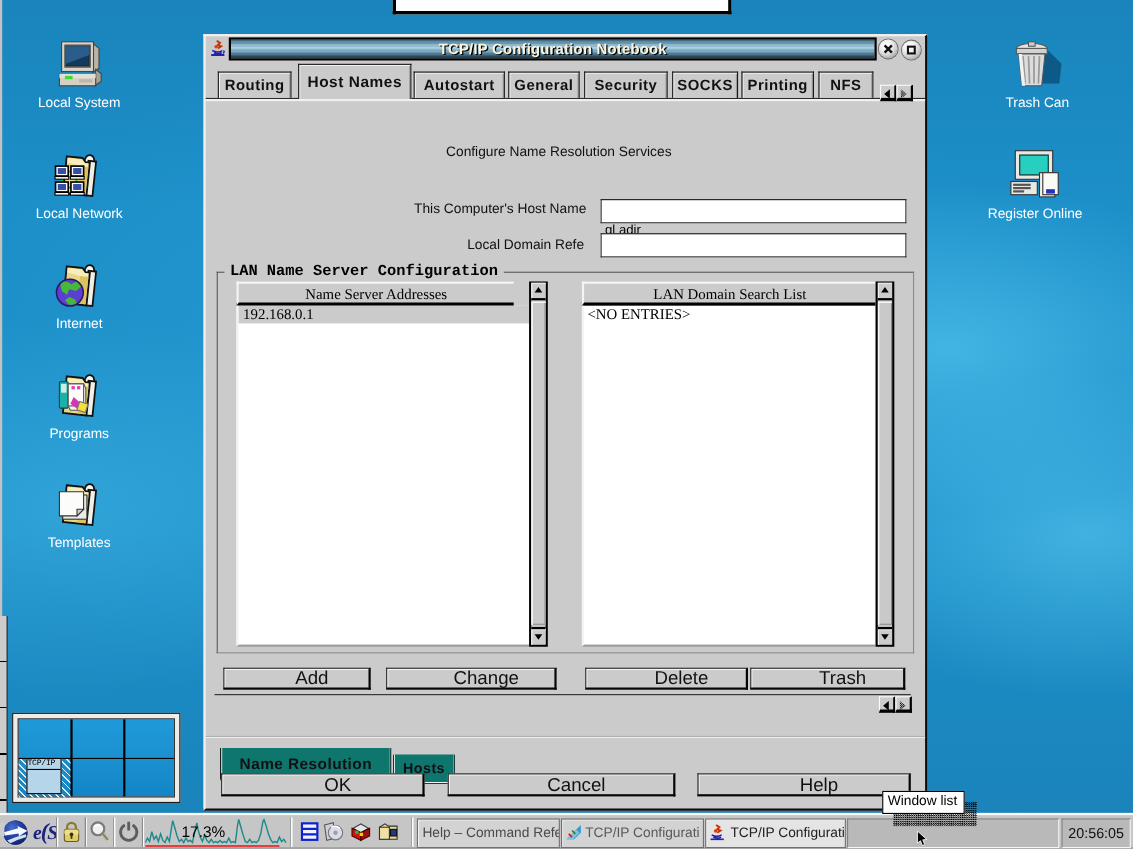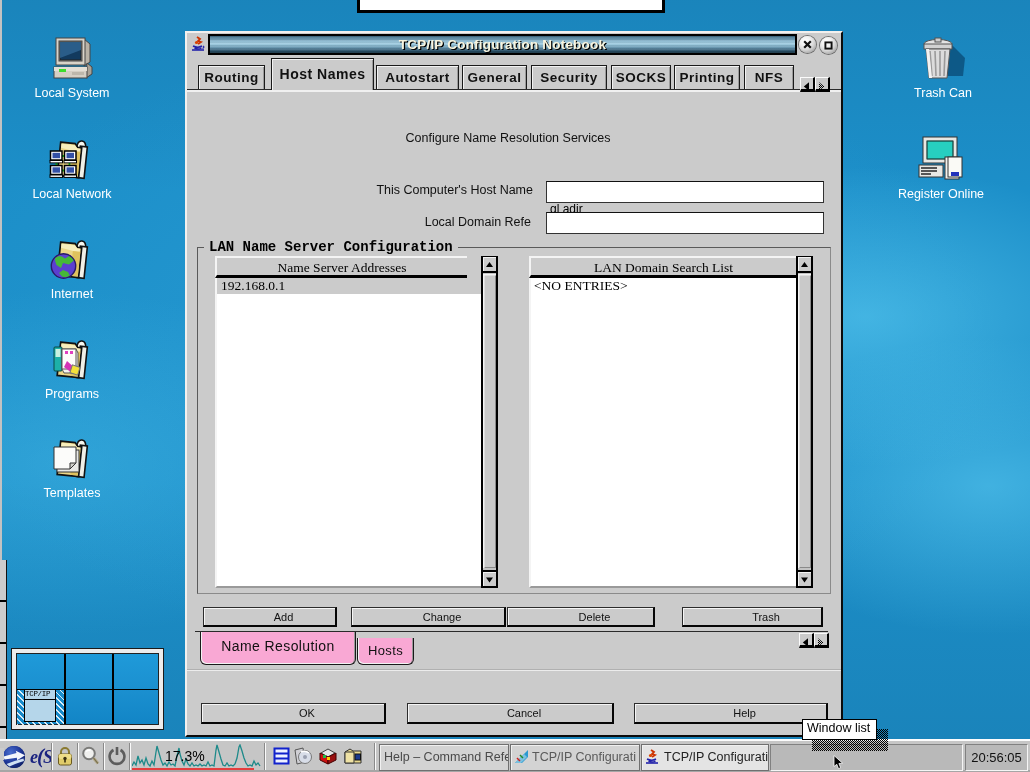--- a/index.html
+++ b/index.html
@@ -17,30 +17,30 @@
 .dicon{position:absolute;width:96px;text-align:center;color:#fff;font-size:12.5px;}
 .dicon svg{display:block;margin:0 auto 4px auto}
 
 #dlg{position:absolute;left:185px;top:31px;width:658px;height:706px;box-sizing:border-box;
   background:#cbcbcb;border:2px solid;border-color:#f2f0ee #0b0b0b #0b0b0b #f2f0ee;}
 .tab{position:absolute;box-sizing:border-box;background:#cbcbcb;
   border:1px solid #1a1a1a;border-bottom:none;
   box-shadow:inset 1px 1px 0 #f2f2f2, inset -1px 0 0 #9a9a9a;
   font-weight:bold;font-size:13.5px;letter-spacing:.5px;color:#111;
   text-align:center;}
-.btabs{position:absolute;box-sizing:border-box;background:#f9a8d4;
+.btabs{position:absolute;box-sizing:border-box;background:#0f766e;
   border:1px solid #1a1a1a;border-top:none;
   border-radius:0 0 6px 6px;
   box-shadow:inset 1px -1px 0 #f2f2f2, inset -1px 0 0 #9a9a9a;
-  font-weight:normal;font-size:13px;letter-spacing:.4px;color:#111;
-  text-align:center;}
+  font-weight:bold;font-size:13px;letter-spacing:.4px;color:#111;
+  text-align:center;margin-top:48px;}
 .btn{position:absolute;box-sizing:border-box;background:#cbcbcb;
   border:1px solid #2c2c2c;border-right:2px solid #050505;border-bottom:2px solid #050505;
   box-shadow:inset 1px 1px 0 #f5f5f5;
-  font-size:11px;color:#111;text-align:center;padding-left:28px;}
+  font-size:17px;color:#111;text-align:center;padding-left:28px;}
 .inp{position:absolute;box-sizing:border-box;background:#fff;
   border:1px solid #333;border-top:1px solid #111;
   font-size:12px;color:#000;padding:20px 0 0 3px;}
 .lbl{position:absolute;font-size:12.5px;color:#111;white-space:nowrap}
 .arrbtn{position:absolute;box-sizing:border-box;width:15px;height:15px;background:#cbcbcb;
   border-left:1.5px solid #fbfbfb;border-top:1.5px solid #fbfbfb;
   border-right:2.5px solid #000;border-bottom:3px solid #000;}
 
 .lhead{position:absolute;box-sizing:border-box;background:#cbcbcb;
   border-top:2px solid #f4f4f4;border-left:2px solid #f4f4f4;border-bottom:3px solid #000;
@@ -269,21 +269,21 @@
  <div style="position:absolute;left:0;top:0;width:13px;height:14px;border-bottom:2px solid #000;background:#cbcbcb;box-shadow:inset 1px 1px 0 #f2f2f2"><svg width="13" height="13" viewBox="0 0 13 13">
           <path d="M6.5 4 L10 9 L3 9 Z" fill="#000"></path>
         </svg></div>
  <div style="position:absolute;left:0;top:17px;width:13px;height:294px;background:#c9c9c9;box-shadow:inset 1.5px 1.5px 0 #f4f4f4,inset -1px -1px 0 #8a8a8a"></div>
  <div style="position:absolute;left:0;bottom:0;width:13px;height:14px;border-top:2px solid #000;background:#cbcbcb;box-shadow:inset 1px 1px 0 #f2f2f2"><svg width="13" height="12" viewBox="0 0 13 12">
           <path d="M6.5 8.5 L10 3.5 L3 3.5 Z" fill="#000"></path>
         </svg></div>
 </div>
 <div class="btn" style="left:16px;top:574px;width:134px;height:20px;line-height:18px">Add</div>
 <div class="btn" style="left:164px;top:574px;width:155px;height:20px;line-height:18px">Change</div>
-<div class="btn" style="left:320px;top:574px;width:148px;height:20px;line-height:18px">Delete</div>
+<div class="btn" style="left:345px;top:574px;width:148px;height:20px;line-height:18px">Delete</div>
 <div class="btn" style="left:495px;top:574px;width:141px;height:20px;line-height:18px">Trash</div>
 <div class="abs" style="left:8px;top:597.5px;width:633px;height:1.5px;background:#2a2a2a"></div>
 <div class="btabs" style="left:13px;top:599px;width:156px;height:33px;line-height:28px;font-size:14px">Name Resolution</div>
 <div class="btabs" style="left:170px;top:605px;width:57px;height:27px;line-height:25px">Hosts</div>
 <div class="arrbtn" style="left:612px;top:600px"><svg width="11" height="11" viewBox="0 0 11 11">
         <path d="M8 1.2 L2.8 5.5 L8 9.8 Z" fill="#000"></path>
       </svg></div>
 <div class="arrbtn" style="left:627px;top:600px"><svg width="11" height="11" viewBox="0 0 11 11">
         <defs>
           <pattern id="dt2" width="2" height="2" patternUnits="userSpaceOnUse">

